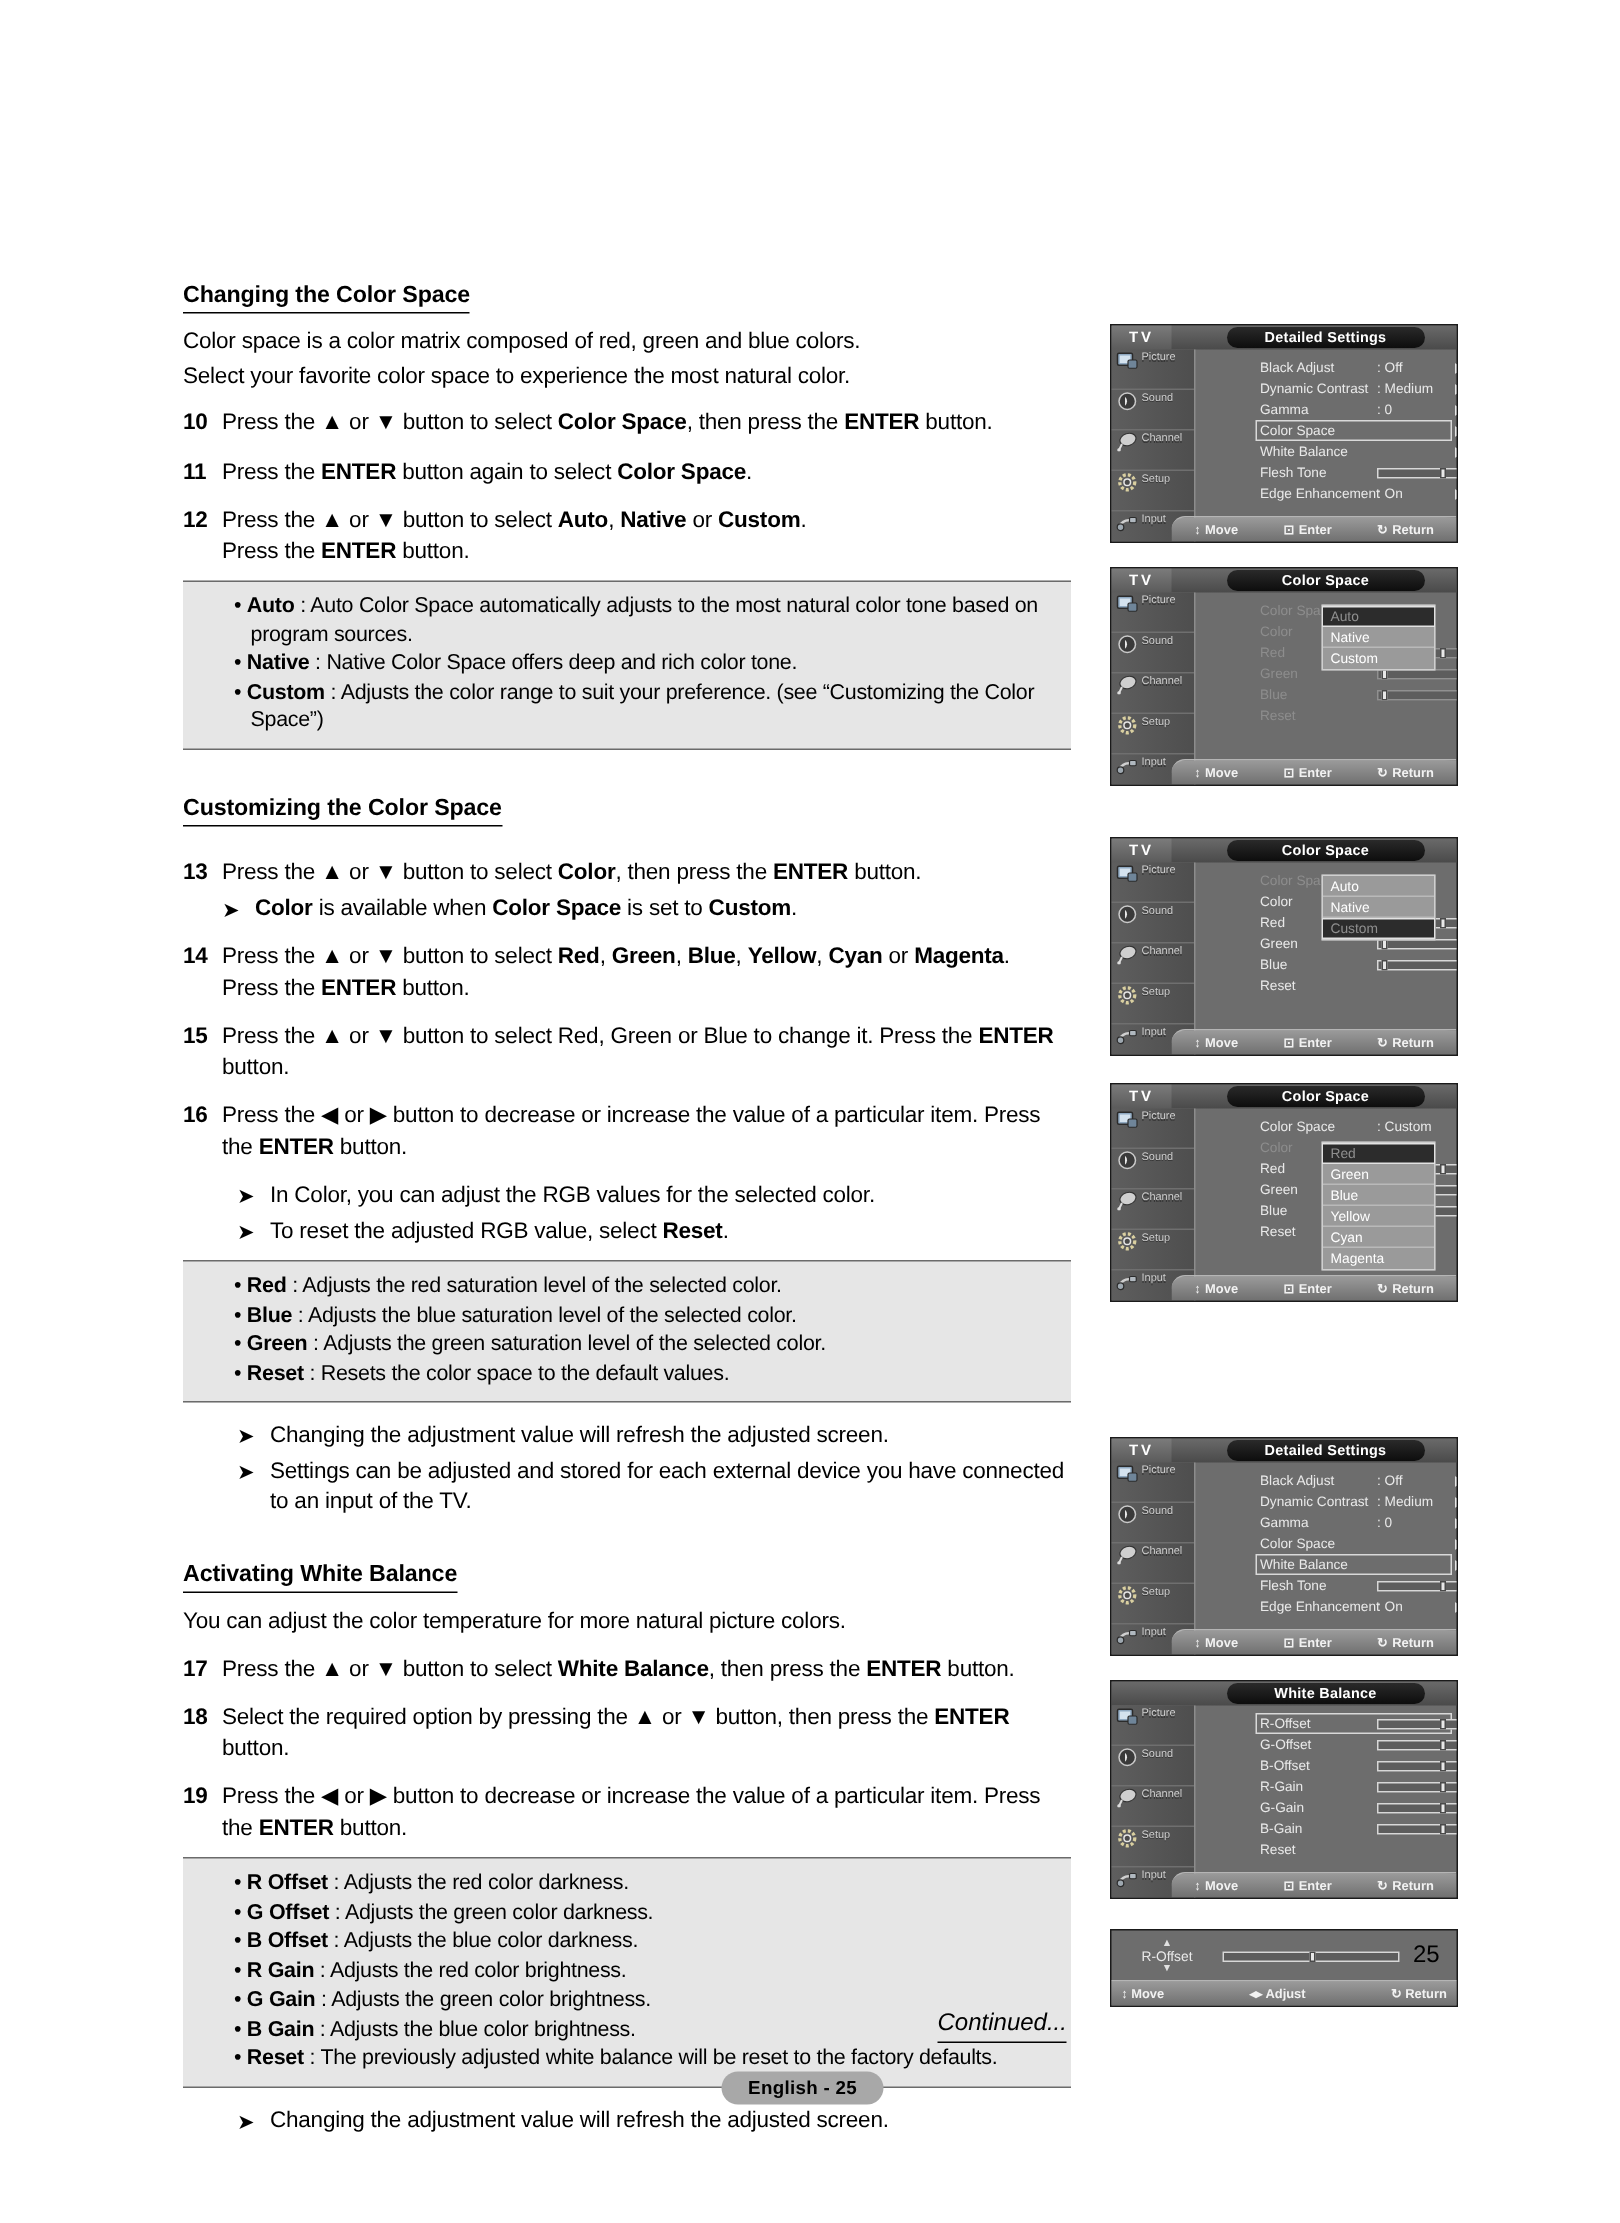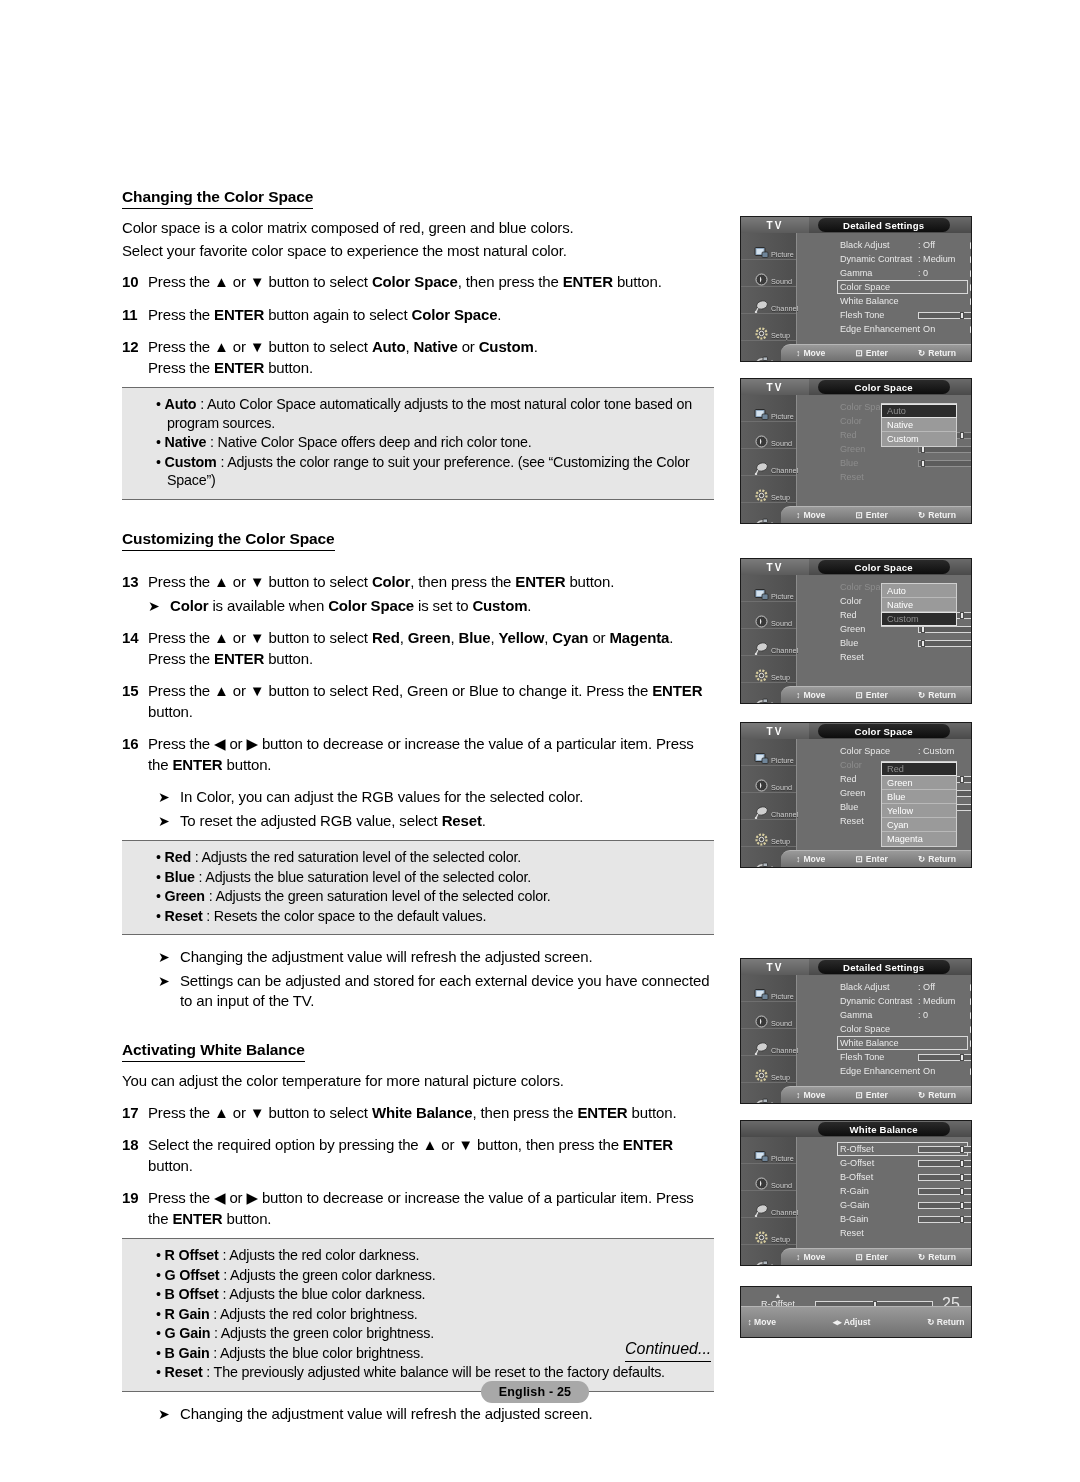--- a/index.html
+++ b/index.html
@@ -124,21 +124,21 @@
     font-size:9.1px;
     overflow:hidden;
   }
   .osd-inner { position:relative; width:100%; height:100%; }
 
   .osd-topbar {
     position:absolute; left:0; top:0; right:0; height:16px;
     background:linear-gradient(180deg,#6a6a6a 0%,#4a4a4a 100%);
   }
   .osd-tv {
-    position:absolute; left:0; top:0; width:68px; height:16px;
+    position:absolute; left:0; top:0; width:40px; height:16px;
     background:linear-gradient(180deg,#7b7b7b 0%,#5b5b5b 100%);
     color:#fff; font-weight:bold; font-size:10px;
     display:flex; align-items:center; justify-content:center;
     letter-spacing:2px;
   }
   .osd-title {
     position:absolute; top:1px;
     height:14px;
     background:linear-gradient(180deg,#2a2a2a 0%,#0d0d0d 100%);
     border-radius:8px;
@@ -148,23 +148,23 @@
   }
 
   .osd-side {
     position:absolute; left:0; top:16px; width:56px; bottom:0;
     background:linear-gradient(90deg,#5e5e5e 0%,#4e4e4e 100%);
     border-right:1px solid #8c8c8c;
   }
   .side-item {
     position:relative;
     height:27px;
-    display:flex; align-items:flex-end;
+    display:flex; align-items:flex-start;
     border-bottom:1px solid #6f6f6f;
-    padding-left:13px;
+    padding-left:3px;
   }
   .side-ico {
     width:15px; height:14px;
     flex:0 0 15px;
     display:flex; align-items:center; justify-content:center;
   }
   .side-lbl {
     font-size:7.3px; color:#cfcfcf;
     margin-left:2px;
     text-shadow:0 1px 0 #333;
@@ -251,21 +251,21 @@
     display:flex; align-items:center;
   }
   .adj-lblwrap {
     width:74px; flex:0 0 74px;
     text-align:center;
     font-size:9.2px;
     line-height:10px;
   }
   .adj-caret { font-size:7px; line-height:7px; color:#e2e2e2; }
   .adj-bottom {
-    position:absolute; left:0; right:0; bottom:0; height:31px;
+    position:absolute; left:0; right:0; bottom:0; height:17px;
     background:linear-gradient(180deg,#9a9a9a 0%,#707070 100%);
     border-top:1px solid #b5b5b5;
     display:flex; align-items:center; justify-content:space-around;
     font-size:8.6px; color:#f2f2f2; font-weight:bold;gap:44px;
   }
 </style>
 </head>
 <body>
 
 <div class="text-col">
@@ -1007,21 +1007,21 @@
     <div class="adjpanel" style="left:740px;top:1286px;width:232px;height:52px">
       <div class="adj-top">
         <div class="adj-lblwrap">
           <div class="adj-caret">▲</div>
           <div>R-Offset</div>
           <div class="adj-caret">▼</div>
         </div>
         <span class="bar" style="width:118px">
           <span class="knob" style="left:56.5px"></span>
         </span>
-        <span style="margin-left:9px;color:#e5e5e5">25</span>
+        <span style="margin-left:9px;color:#000000">25</span>
       </div>
       <div class="adj-bottom">
         <span class="k"><span>↕</span> Move</span>
         <span class="k"><span>◂▸</span> Adjust</span>
         <span class="k"><span>↻</span> Return</span>
       </div>
     </div>
   </div>
 
 </body></html>

